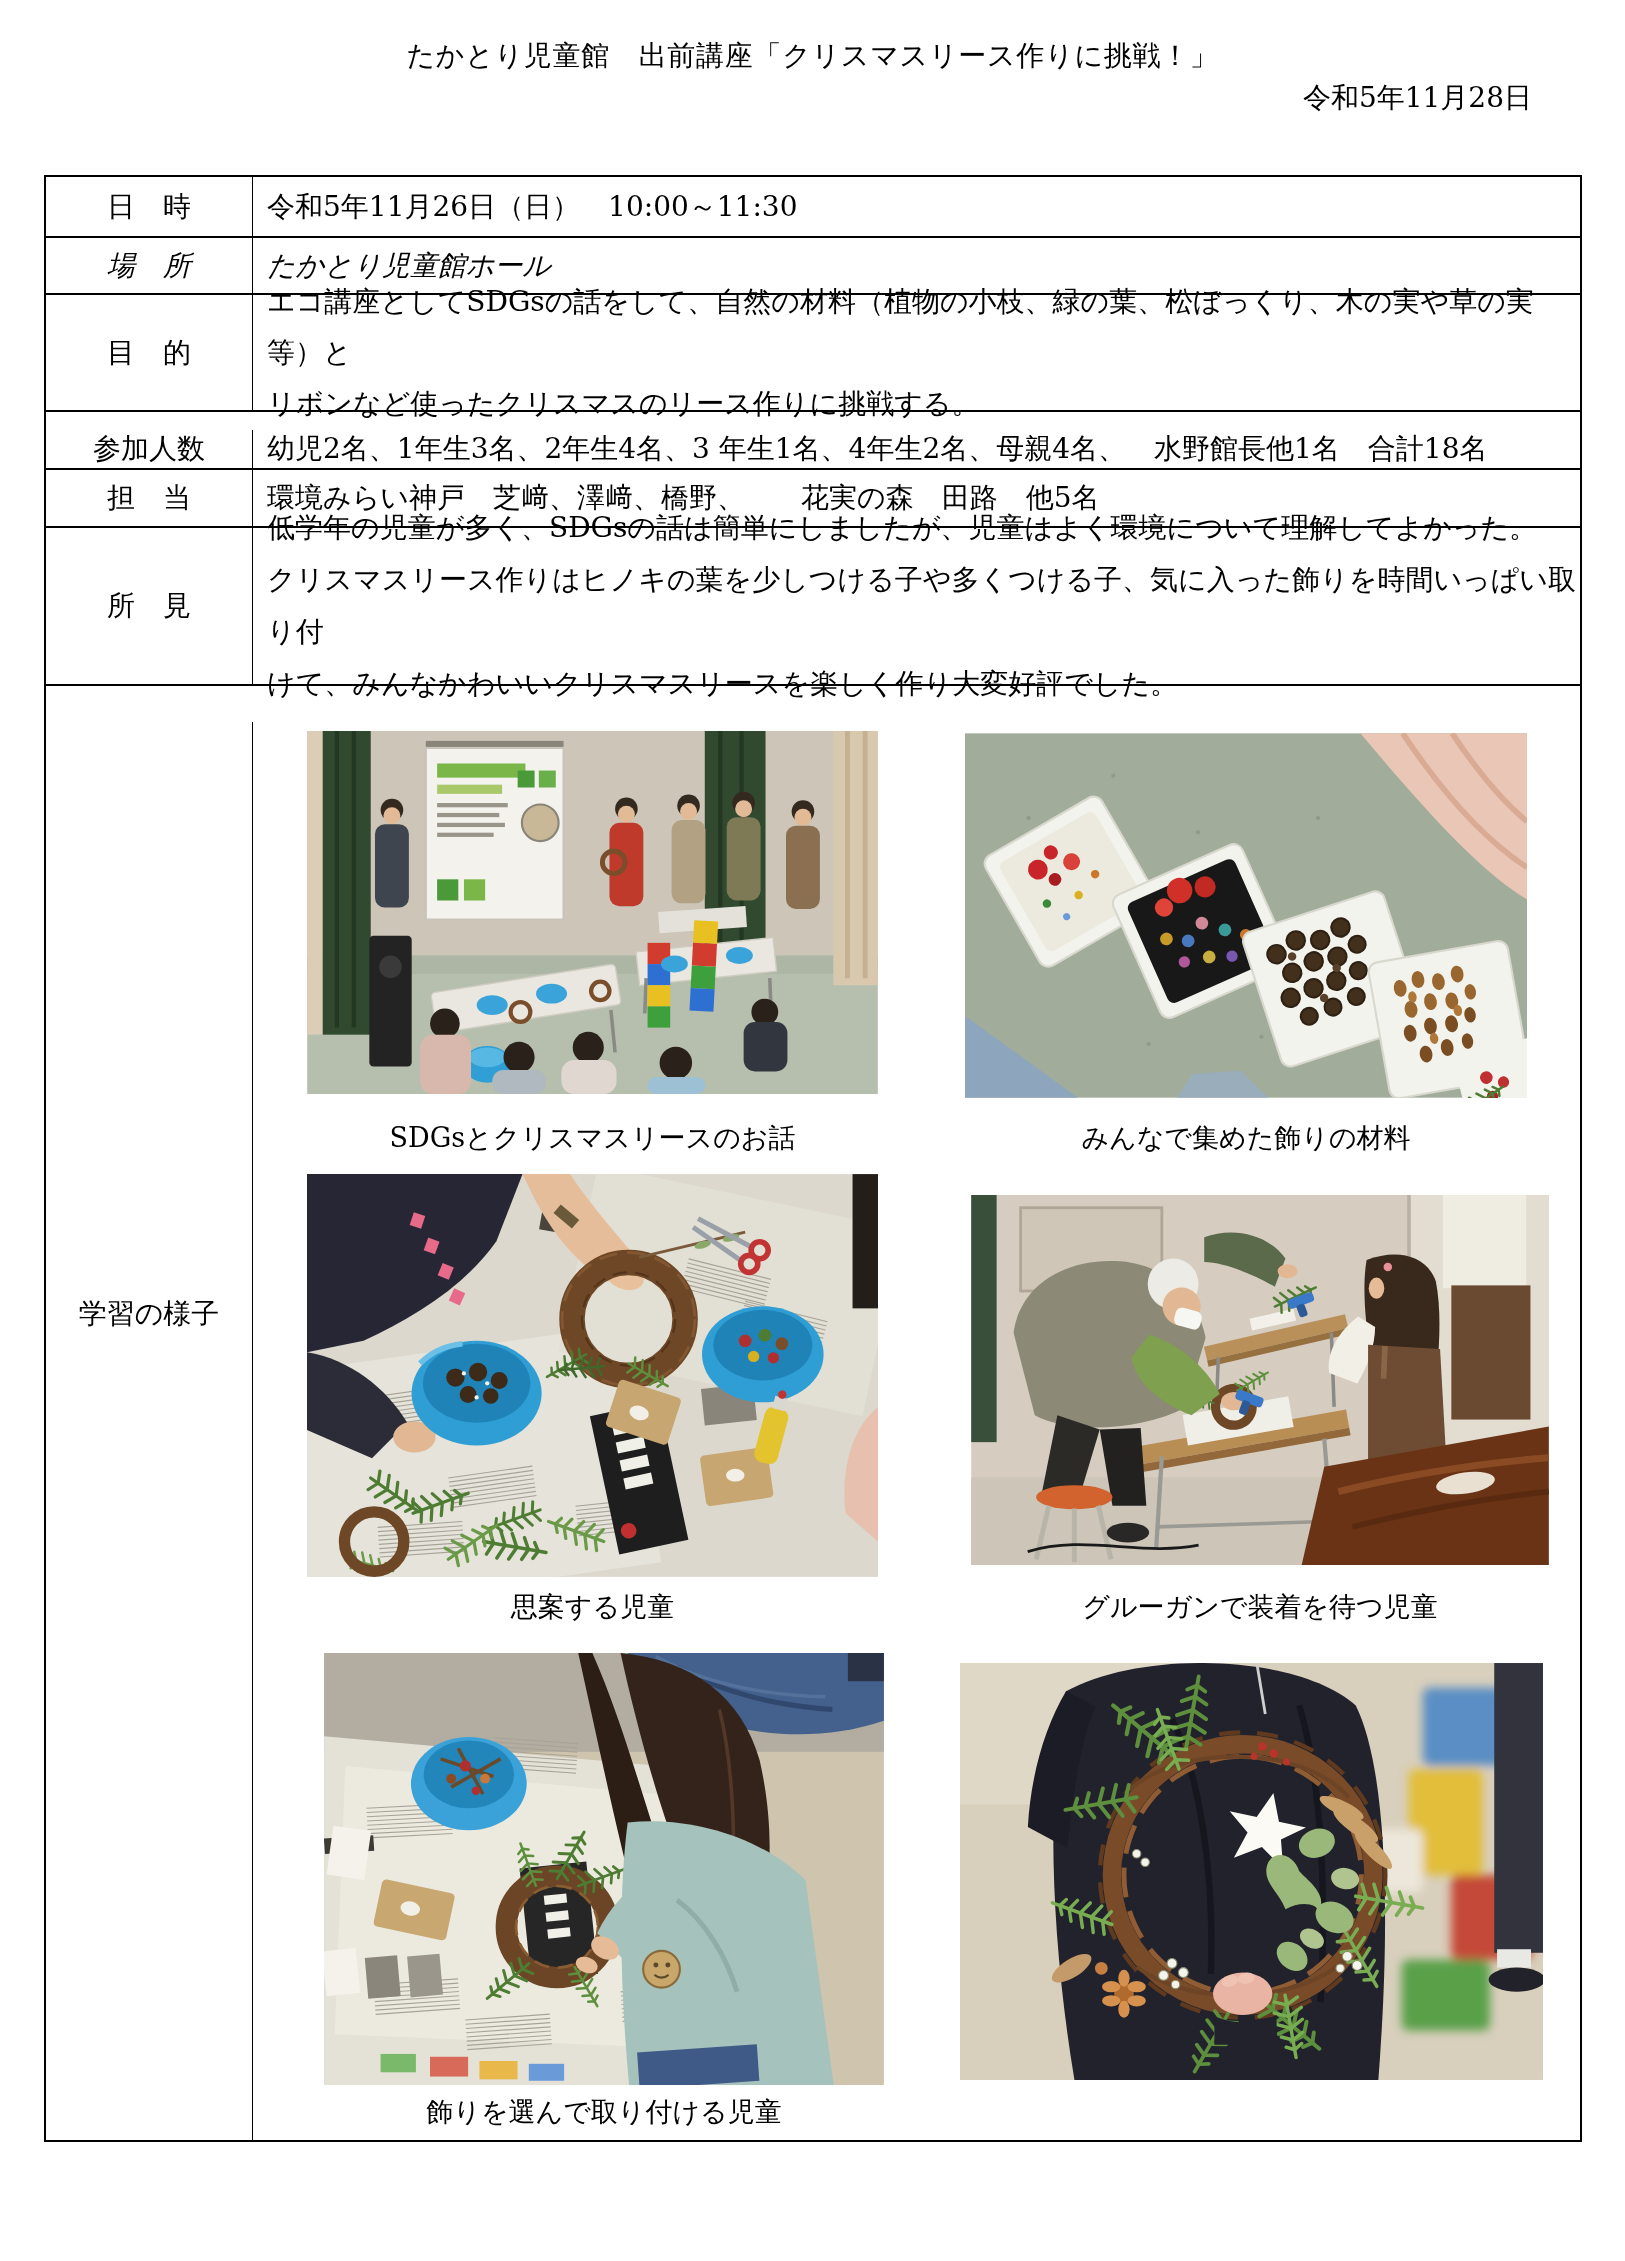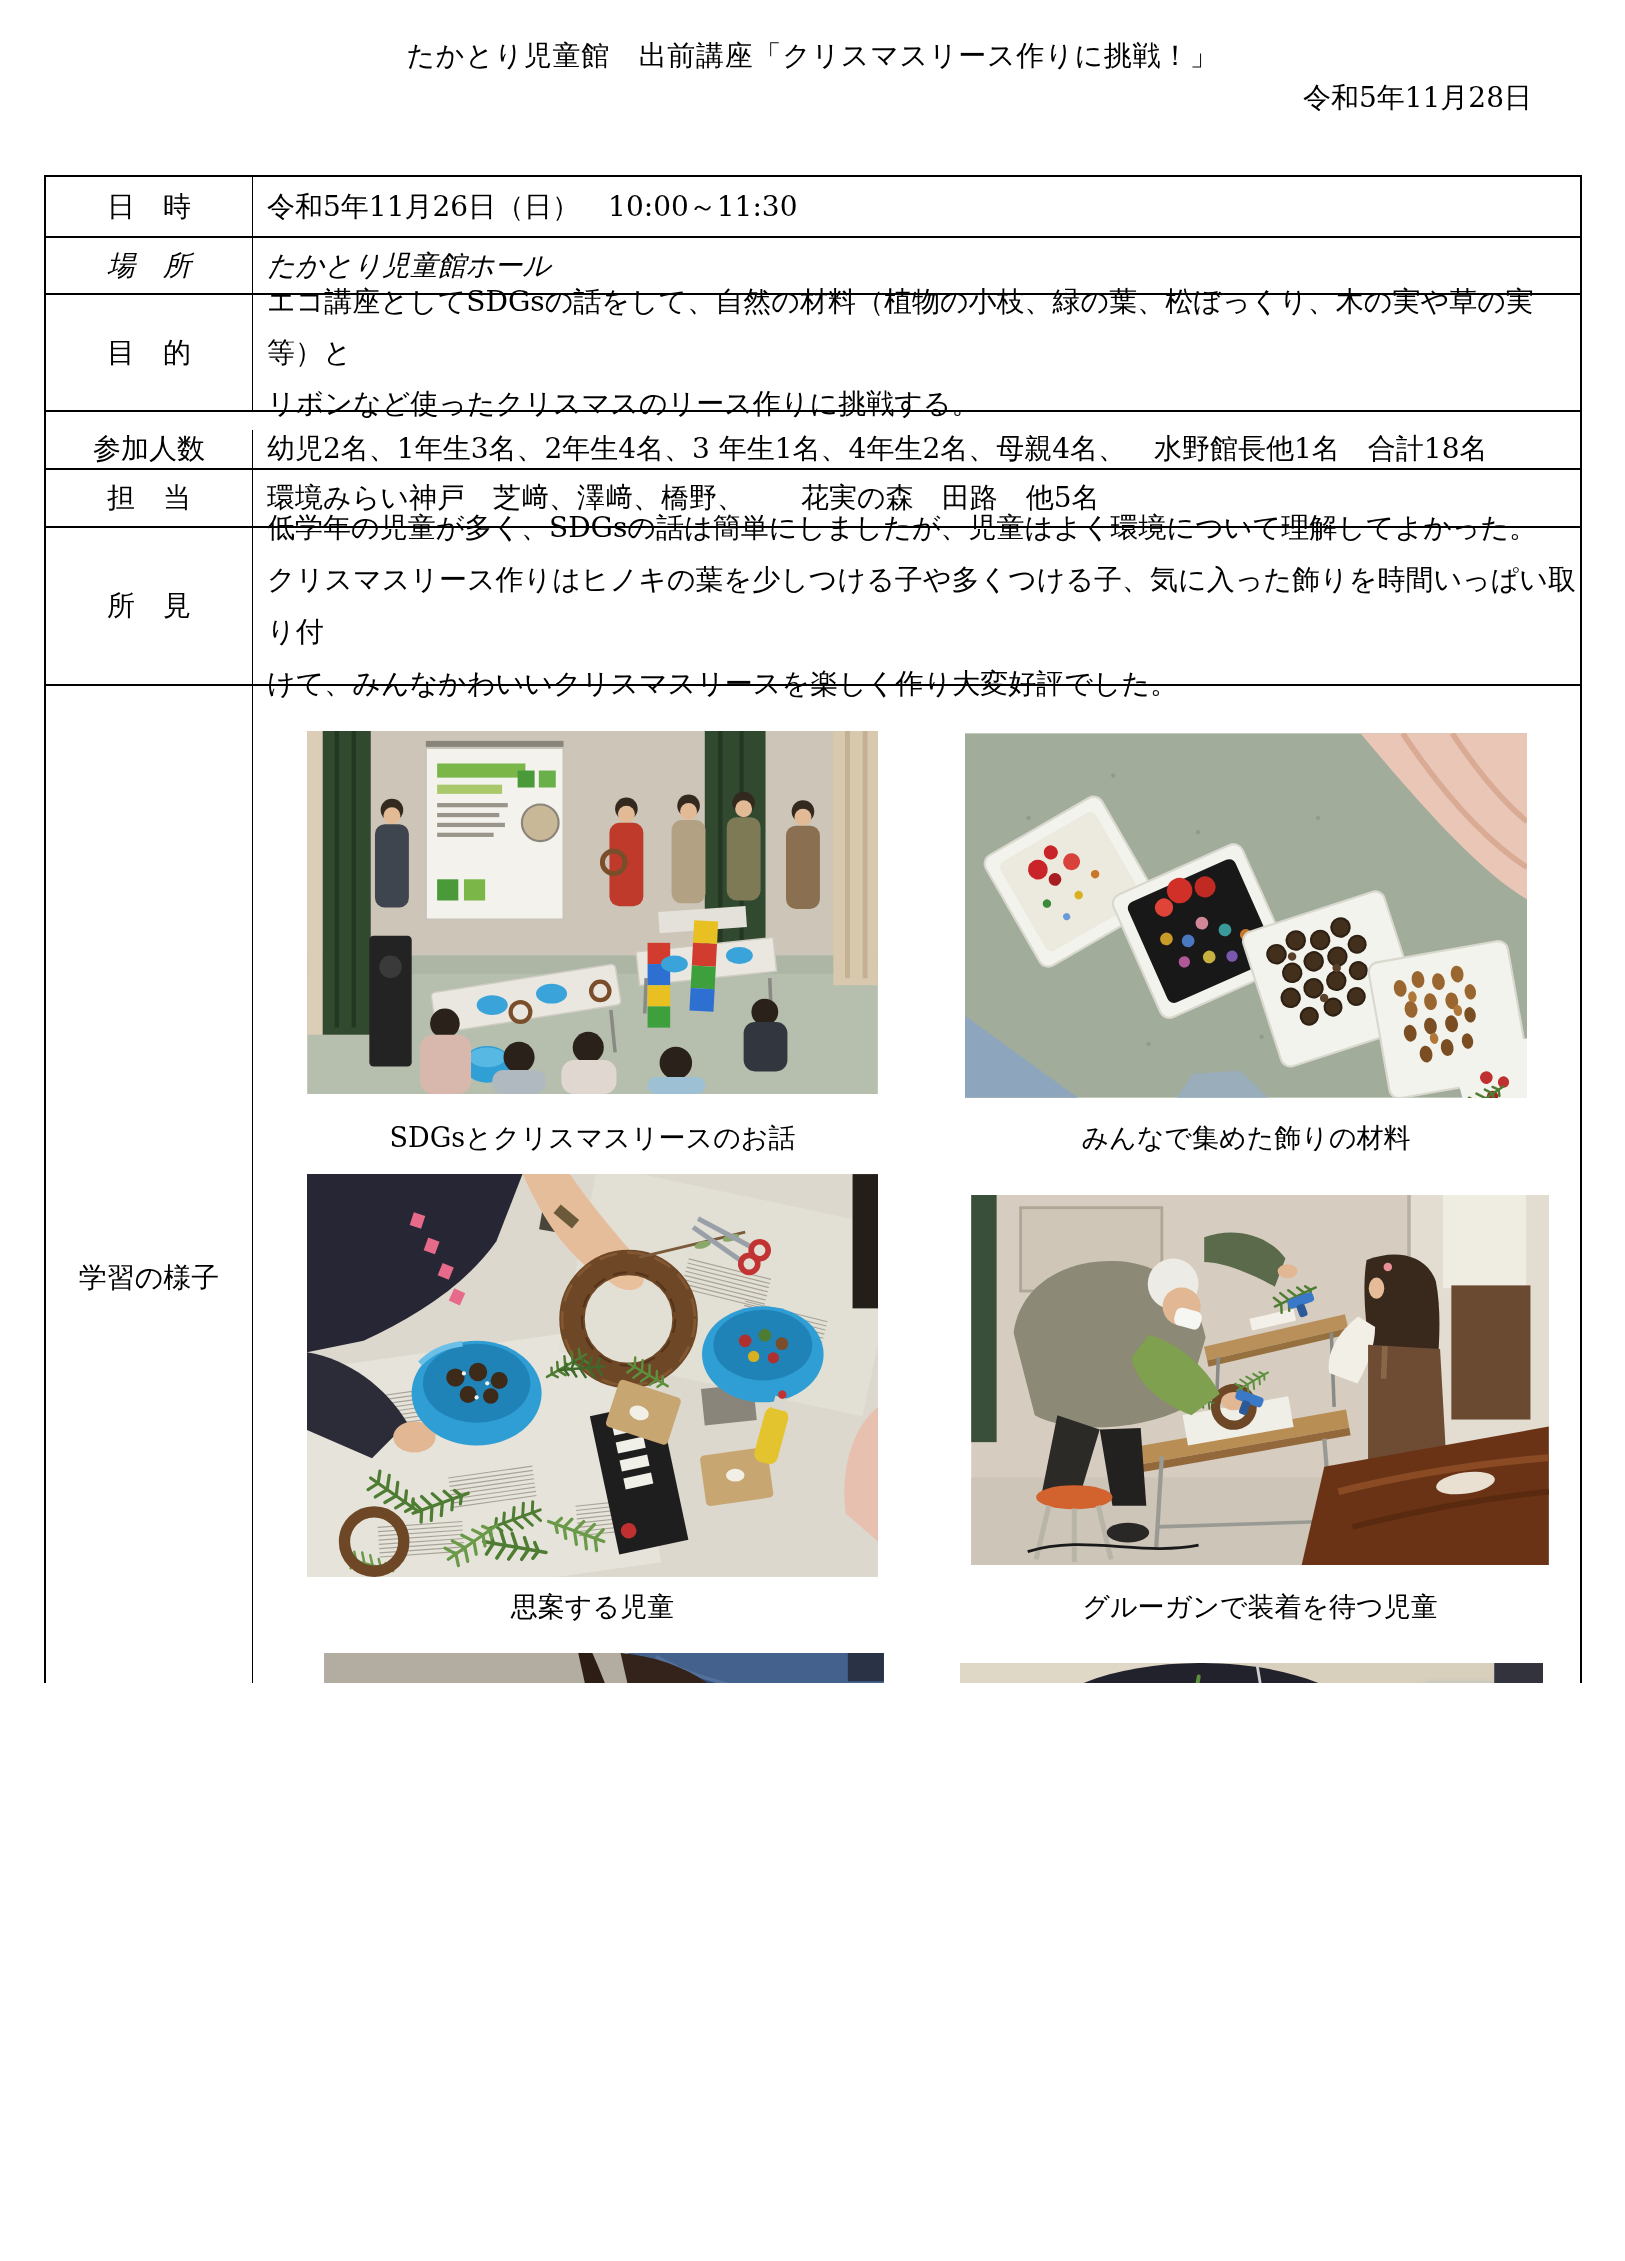--- a/index.html
+++ b/index.html
@@ -1,18 +1,18 @@
 <!DOCTYPE html>
 <html style="font-size:11.3px"><head>
 <meta charset="utf-8">
 <style>
   html,body{margin:0;padding:0;background:#ffffff;}
   .page{
     position:relative;
-    width:1625px;height:1683px;
+    width:1625px;height:2261px;
     background:#ffffff;
     font-family:"DejaVu Serif","Liberation Serif",serif;
     color:#000;
     overflow:hidden;
   }
   .doc-title{
     position:absolute;top:37px;left:0;width:100%;
     text-align:center;font-size:28px;letter-spacing:0.7px;
   }
   .doc-date{
@@ -38,21 +38,21 @@
   }
   .r-datetime{height:59px;}
   .r-place{height:57px;font-style:italic;}
   .r-purpose{height:117px;}
   .r-purpose .value-cell{line-height:51px;}
   .r-participants{height:58px;align-items:flex-end;}
   .r-staff{height:58px;}
   .r-remarks{height:158px;}
   .r-remarks .value-cell{line-height:52px;}
   .r-photos{flex:1;}
-  .r-photos .label-cell{align-items:flex-start;}
+  .r-photos .label-cell{align-items:flex-start;margin-top:36px;}
   .r-photos .label-cell span{margin-top:573px;}
   .photo-grid{position:relative;flex:1;}
   .photo{position:absolute;display:block;}
   .caption{position:absolute;text-align:center;font-size:27px;}
 </style>
 </head>
 <body>
 
 <div class="page">
 

